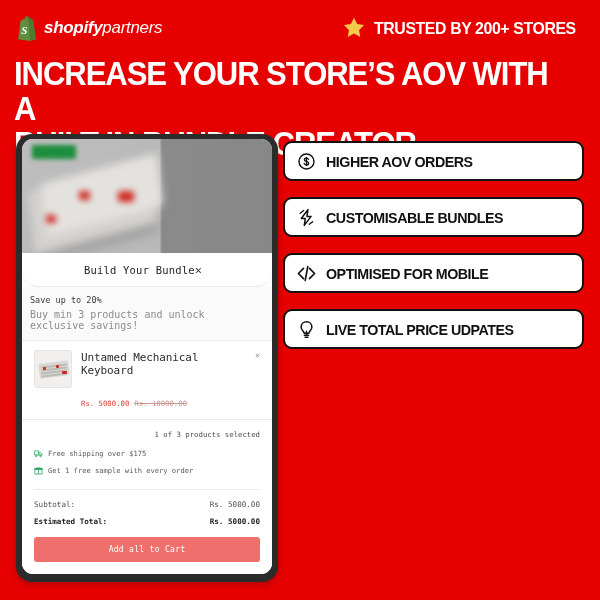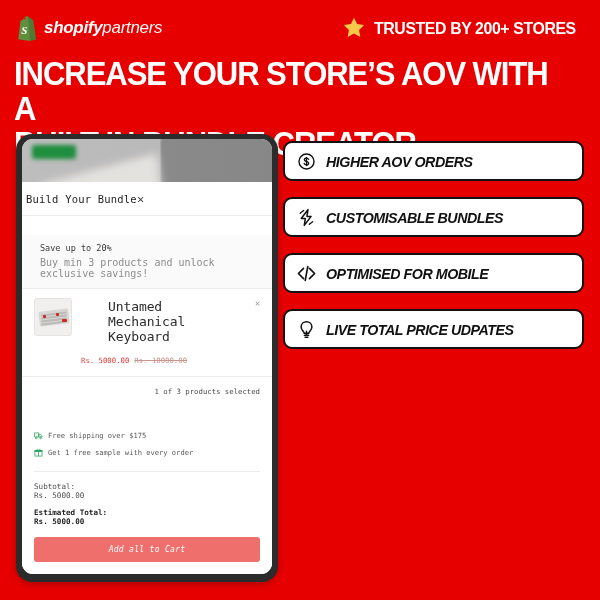--- a/index.html
+++ b/index.html
@@ -119,32 +119,32 @@
 
   
   .sheet {
     position: absolute;
     left: 0; bottom: 0;
     width: 100%;
     background: #ffffff;
     font-family: "DejaVu Sans Mono", "Liberation Mono", monospace;
   }
   .sheet-head {
-    display: flex; align-items: center; justify-content: flex-start;
+    display: flex; align-items: center; justify-content: center;
     padding: 11px 12px 10px 4px;
     border-bottom: 1px solid #eceaea;
+    border-radius: 16px;
   }
   .sheet-title { font-size: 10.5px; color: #1f1f1f; letter-spacing: .2px; }
   .sheet-close { font-size: 12px; color: #444; line-height: 1; cursor: pointer; }
 
   .promo {
     background: #fafafa;
-    padding: 8px 12px 9px 18px;
+    padding: 8px 12px 9px 8px;
     border-bottom: 1px solid #eceaea;
-    margin-top: 19px;
   }
   .promo-title { font-size: 8.5px; color: #3a3a3a; }
   .promo-sub { font-size: 10px; color: #8d8d8d; margin-top: 4px; }
 
   .prod {
     display: flex; align-items: flex-start; gap: 9px;
     padding: 9px 12px 11px 12px;
     border-bottom: 1px solid #eceaea;
   }
   .prod-thumb {
@@ -159,70 +159,68 @@
     width: 30px; height: 15px;
     background: #d9d7d4;
     border-radius: 2px;
     transform: rotate(-7deg);
   }
   .tk-row {
     position: absolute; height: 1.6px; background: #bcbab7; border-radius: 1px;
   }
   .tk-red { position: absolute; width: 3px; height: 2.6px; background: #cc2a20; border-radius: 1px; }
   .prod-info { flex: 1; min-width: 0; padding-top: 1px; }
-  .prod-name { font-size: 13px; color: #2c2c2c; letter-spacing: -.1px; margin-left: 27px; }
-  .prod-prices { margin-top: 12px; font-size: 7.3px; }
+  .prod-name { font-size: 11px; color: #2c2c2c; letter-spacing: -.1px; }
+  .prod-prices { margin-top: 22px; font-size: 7.3px; }
   .price-now { color: #e23b35; }
   .price-old { color: #c8948f; text-decoration: line-through; margin-left: 5px; }
   .prod-x { font-size: 8.5px; color: #9a9a9a; padding-left: 6px; cursor: pointer; }
 
   .meta { padding: 10px 12px 2px 12px; }
   .meta-count { font-size: 7.3px; color: #4a4a4a; text-align: right; }
-  .perks { padding: 8px 12px 2px 12px; margin-top: 25px; }
+  .perks { padding: 8px 12px 2px 12px; }
   .perk { display: flex; align-items: center; gap: 5px; margin-bottom: 8px; }
   .perk-ico { width: 9px; height: 9px; flex: 0 0 9px; display: block; }
   .perk-txt { font-size: 7.1px; color: #595959; }
 
   .totals { padding: 6px 12px 0 12px; border-top: 1px solid #eceaea; margin: 4px 12px 0 12px; padding-left: 0; padding-right: 0; }
-  .trow { display: flex; justify-content: space-between; align-items: flex-start; padding: 4px 0; flex-direction: column; }
+  .trow { display: flex; justify-content: space-between; align-items: flex-end; padding: 4px 0; }
   .tlabel { font-size: 7.6px; color: #4f4f4f; }
   .tval { font-size: 7.6px; color: #4f4f4f; }
   .trow.strong .tlabel, .trow.strong .tval { font-weight: 700; color: #222; }
 
   .cta {
     margin: 7px 12px 12px 12px;
     background: #ef6f6c;
     color: #ffffff;
     text-align: center;
     padding: 8px 0;
     border-radius: 3px;
     font-size: 8px;
     letter-spacing: .3px;
     border: none;
     width: calc(100% - 24px);
     font-family: "DejaVu Sans Mono", "Liberation Mono", monospace;
     cursor: pointer;
-    font-style: italic;
   }
 
   
   .features {
     position: absolute;
     left: 283px; top: 141px;
     width: 301px;
   }
   .feat {
     display: flex; align-items: center; gap: 10px;
     height: 40px;
     background: #ffffff;
     border: 2.2px solid #111111;
     border-radius: 9px;
     padding: 0 12px;
     margin-bottom: 16px;
-    font-style: italic;
   }
   .feat-ico { width: 19px; height: 19px; flex: 0 0 19px; display: block; }
   .feat-label {
     font-size: 15px;
     font-weight: 700;
     color: #111111;
     letter-spacing: -0.5px;
     white-space: nowrap;
     transform: scaleX(.95);
     transform-origin: left center;

